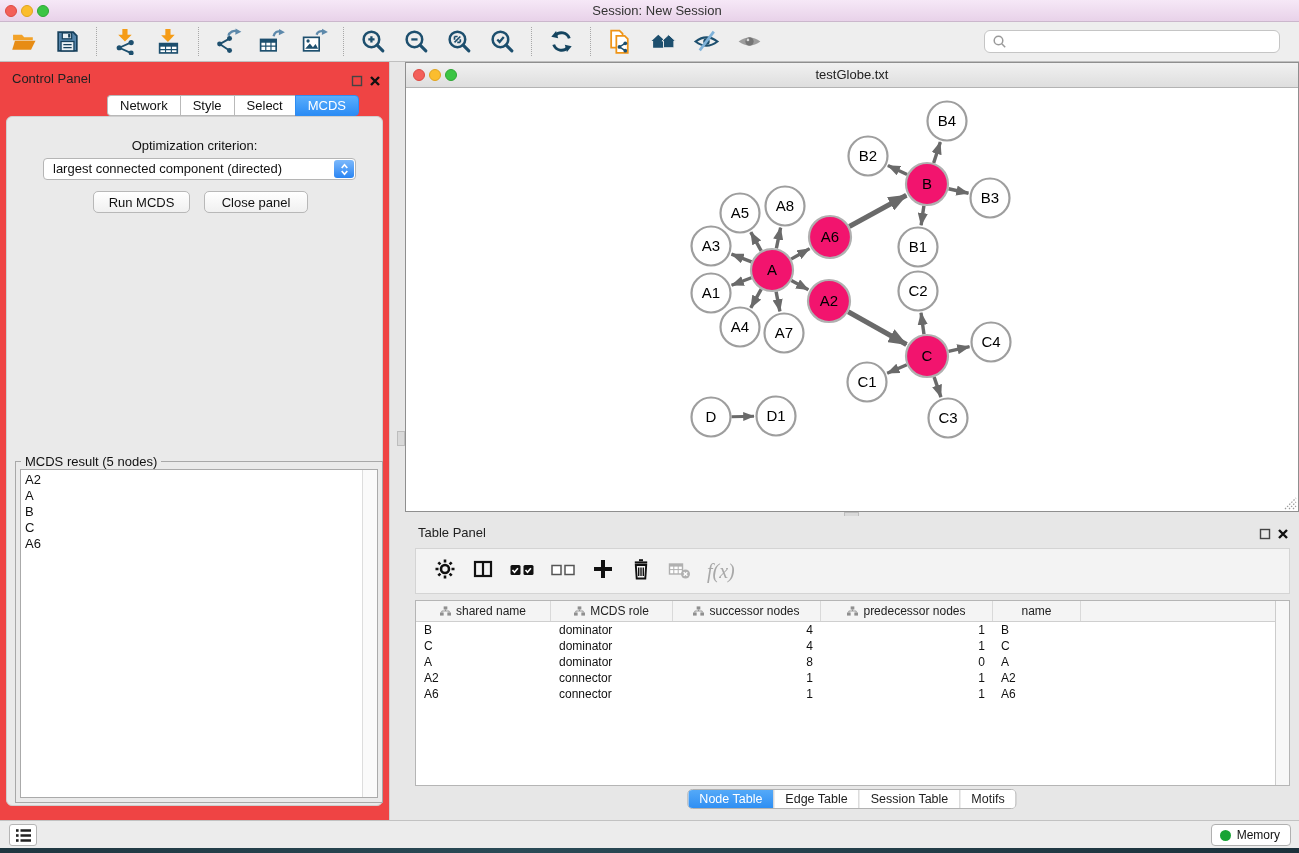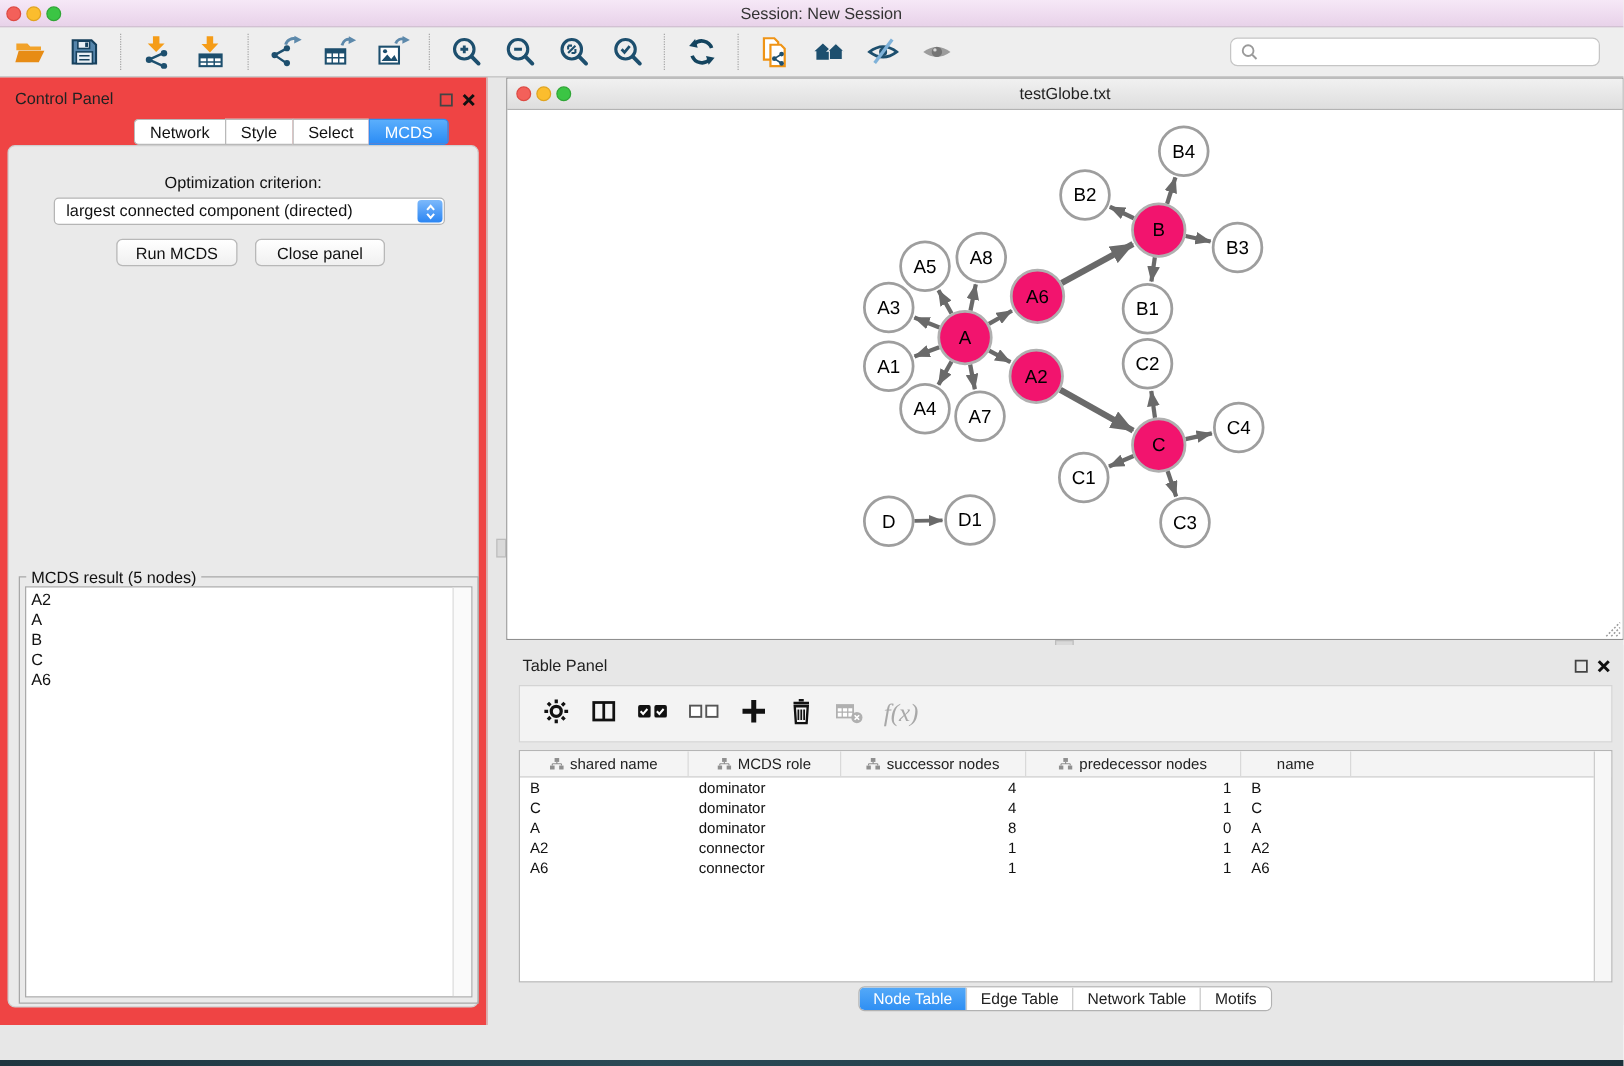--- a/index.html
+++ b/index.html
@@ -490,19 +490,37 @@
             <div class="td" style="width:172px;text-align:right">1</div>
             <div class="td" style="width:88px;text-align:left">A6</div>
           </div>
         </div>
       <div class="tp-scroll"></div>
     </div>
 
     <div class="tp-tabs" id="table-tabs">
         <div class="tp-tab active">Node Table</div>
         <div class="tp-tab">Edge Table</div>
-        <div class="tp-tab">Network Table</div>
+        <div class="tp-tab">Session Table</div>
         <div class="tp-tab">Motifs</div>
       </div>
   </div>
 
+  <div class="statusbar">
+    <span class="sb-list-btn">
+        <svg width="17" height="15" viewBox="0 0 17 15">
+          <g fill="#222">
+            <rect x="1" y="1.2" width="2.6" height="2.6"></rect>
+            <rect x="1" y="6.2" width="2.6" height="2.6"></rect>
+            <rect x="1" y="11.2" width="2.6" height="2.6"></rect>
+          </g>
+          <g stroke="#222" stroke-width="2.4">
+            <path d="M5.5 2.5 h10.5 M5.5 7.5 h10.5 M5.5 12.5 h10.5"></path>
+          </g>
+        </svg>
+      </span>
+    <span class="memory-btn">
+      <span class="mem-dot"></span>
+      <span>Memory</span>
+    </span>
+  </div>
   <div class="desktop-strip"></div>
 </div>
 
 </body></html>

